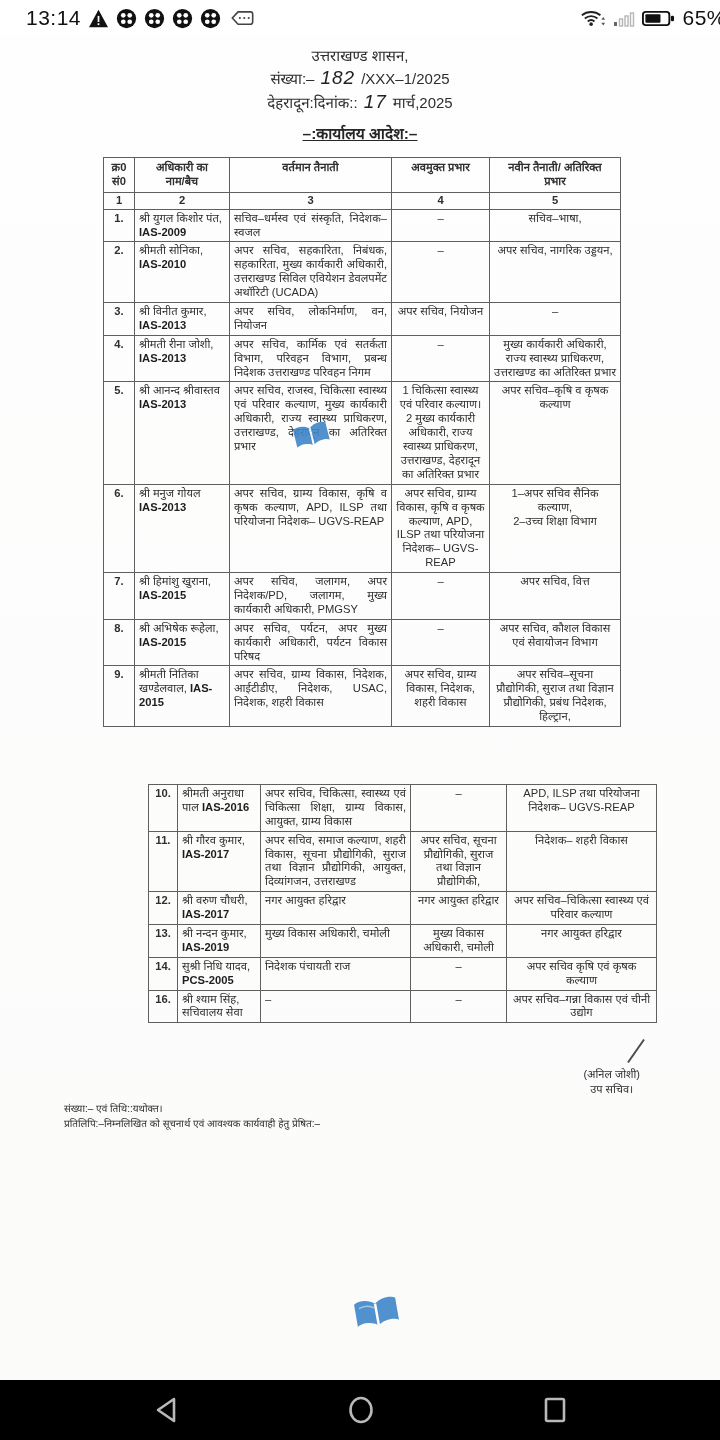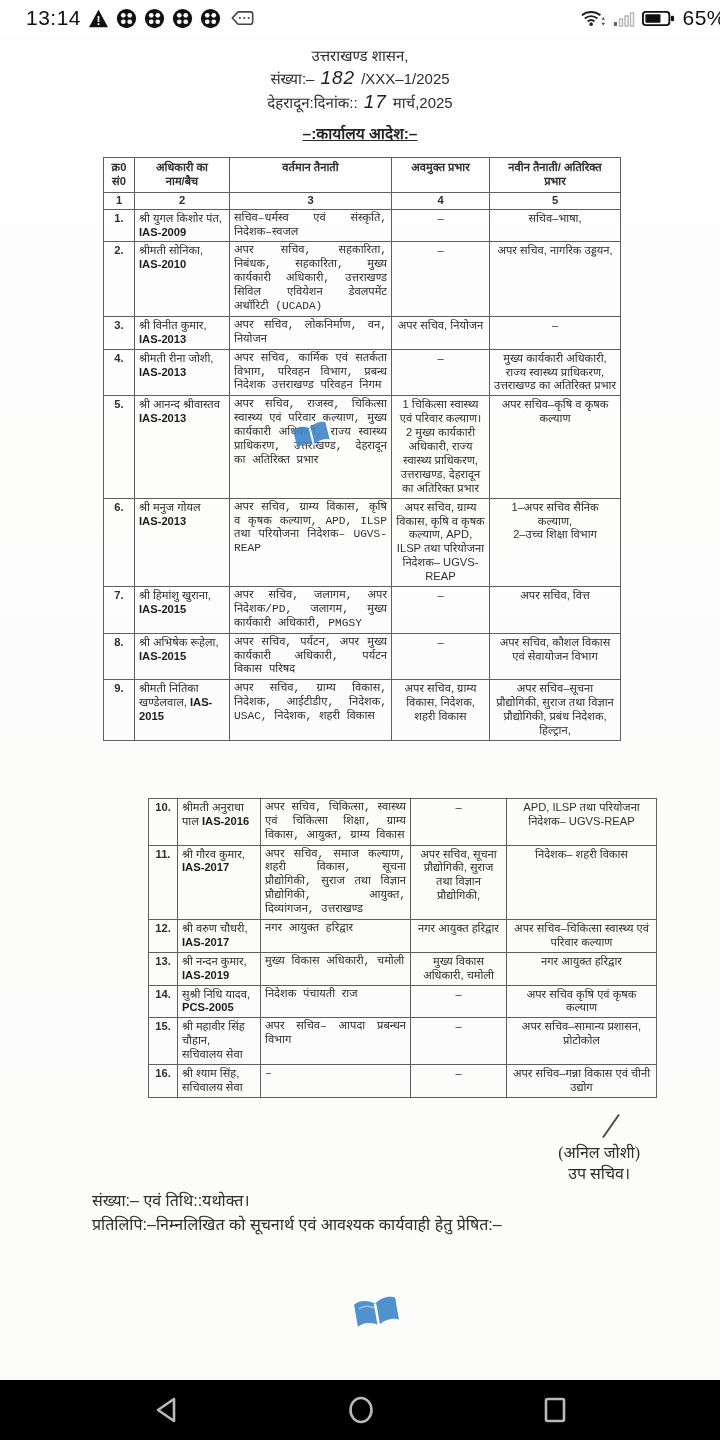--- a/index.html
+++ b/index.html
@@ -25,29 +25,29 @@
   
   table{border-collapse:collapse;table-layout:fixed;font-size:11.2px;line-height:1.24;color:#2f2f2f;border-radius:11px;}
   .t1{margin:13px 0 0 103px;width:517px;}
   .t2{margin:57px 0 12px 148px;width:508px;}
   td,th{border:1px solid #5f5f5f;vertical-align:top;padding:2px 4px;word-wrap:break-word;white-space:pre-line;}
   th{font-weight:bold;text-align:center;padding:3px 2px;}
   .num-row td{font-weight:bold;text-align:center;padding:1px;}
   .c-num{text-align:center;font-weight:bold;}
   .c-name{}
   .c-name b{color:#1d1d1d;}
-  .c-cur{text-align:justify;font-family:Liberation Mono, monospace;}
+  .c-cur{text-align:justify;}
   .c-rel{text-align:center;}
   .c-new{text-align:center;}
 
   
   .sig-block{margin:14px 80px 0 0;text-align:right;}
-  .sig-inner{display:inline-block;text-align:center;font-size:16px;line-height:1.35;color:#2e2e2e;font-family:Liberation Serif, serif;}
+  .sig-inner{display:inline-block;text-align:center;font-size:11px;line-height:1.35;color:#2e2e2e;}
   .sig-stroke{display:block;width:2px;height:28px;background:#4c4c4c;margin:0 auto 2px 52px;transform:rotate(35deg);}
-  .footer{margin:4px 0 0 92px;font-size:16px;line-height:1.5;color:#2f2f2f;}
+  .footer{margin:4px 0 0 64px;font-size:10px;line-height:1.5;color:#2f2f2f;}
   .footer-item{margin-left:34px;}
 
   
   .wm{position:absolute;opacity:.9;}
   .wm1{left:292px;top:388px;transform:rotate(-14deg);}
   .wm2{left:352px;top:1262px;transform:rotate(-10deg);}
 
   
   .nav-bar{position:absolute;left:0;bottom:0;width:720px;height:60px;background:#000;
     display:flex;align-items:center;justify-content:center;gap:168px;}
@@ -286,28 +286,20 @@
             <td class="c-new">नगर आयुक्त हरिद्वार</td>
           </tr>
           <tr>
             <td class="c-num">14.</td>
             <td class="c-name">सुश्री निधि यादव, <b>PCS-2005</b></td>
             <td class="c-cur">निदेशक पंचायती राज</td>
             <td class="c-rel">–</td>
             <td class="c-new">अपर सचिव कृषि एवं कृषक कल्याण</td>
           </tr>
           <tr>
-            <td class="c-num">15.</td>
-            <td class="c-name">श्री महावीर सिंह चौहान,
-सचिवालय सेवा</td>
-            <td class="c-cur">अपर सचिव– आपदा प्रबन्धन विभाग</td>
-            <td class="c-rel">–</td>
-            <td class="c-new">अपर सचिव–सामान्य प्रशासन, प्रोटोकोल</td>
-          </tr>
-          <tr>
             <td class="c-num">16.</td>
             <td class="c-name">श्री श्याम सिंह,
 सचिवालय सेवा</td>
             <td class="c-cur">–</td>
             <td class="c-rel">–</td>
             <td class="c-new">अपर सचिव–गन्ना विकास एवं चीनी उद्योग</td>
           </tr>
         </tbody>
     </table>
 

